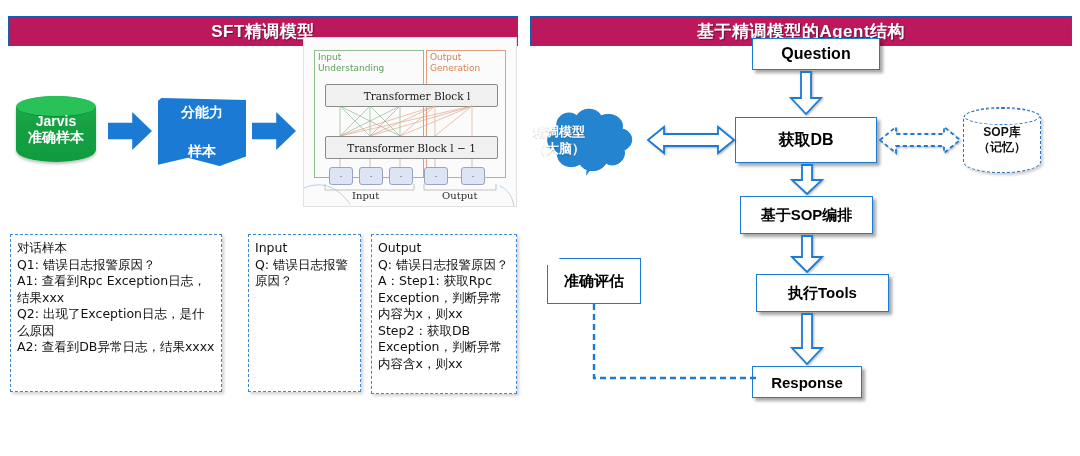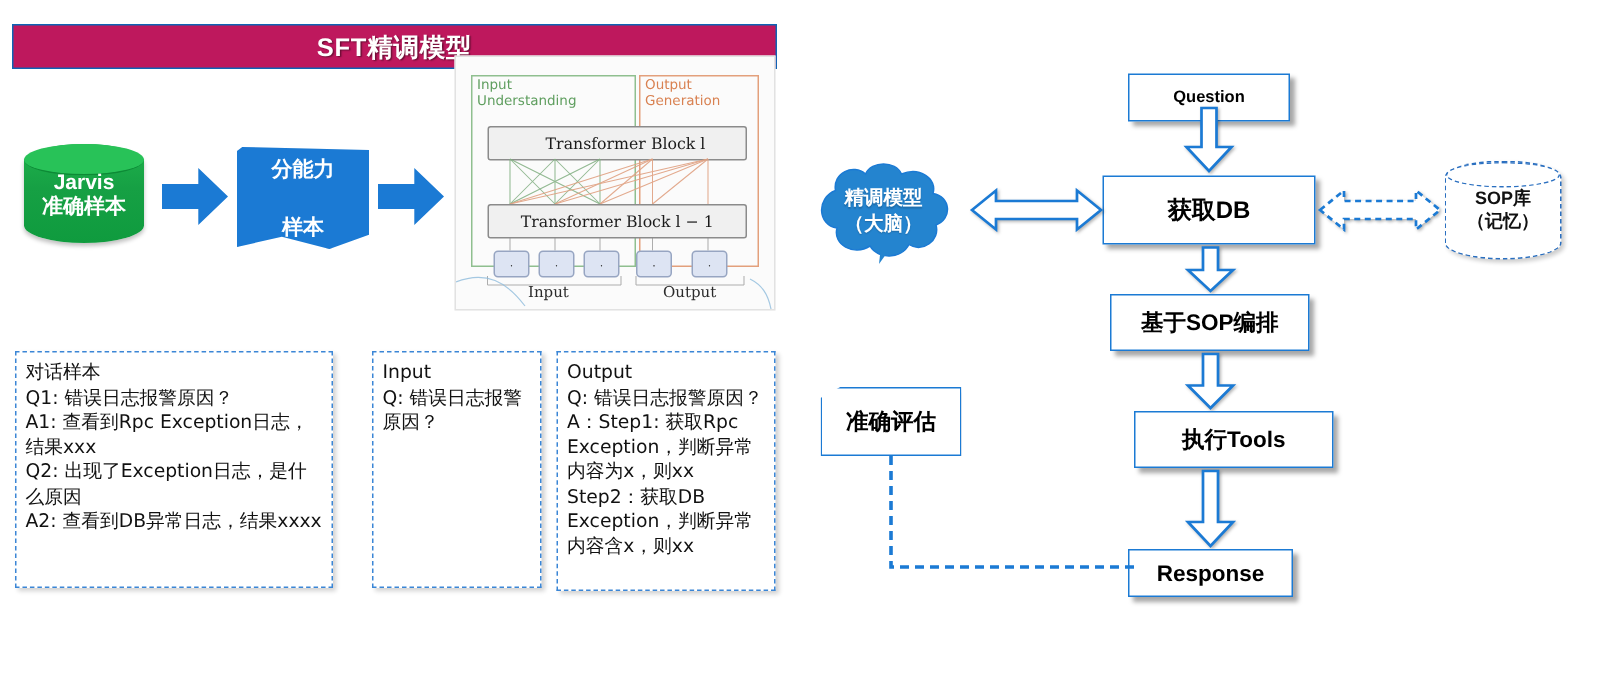--- a/index.html
+++ b/index.html
@@ -87,21 +87,21 @@
   #card-input{left:248px;top:234px;width:113px;height:158px;}
   #card-output{left:371px;top:234px;width:146px;height:160px;}
 
   
   .nbox{
     background:#ffffff;border:1.8px solid #1b7ad4;
     display:flex;align-items:center;justify-content:center;
     font-weight:bold;color:#000;
     box-shadow:3px 3px 3px rgba(0,0,0,.35);
   }
-  #box-question{left:752px;top:38px;width:108px;height:32px;font-size:11px;margin-top:11px;}
+  #box-question{left:752px;top:38px;width:128px;height:32px;font-size:16px;}
   #box-sop{left:735px;top:117px;width:142px;height:46px;font-size:16px;}
   #box-arrange{left:740px;top:196px;width:133px;height:38px;font-size:15px;}
   #box-tools{left:740px;top:274px;width:133px;height:38px;font-size:15px;margin-left:16px;}
   #box-response{left:752px;top:366px;width:110px;height:32px;font-size:15px;}
 
   
   #box-eval{
     left:547px;top:258px;width:94px;height:46px;
     background:#ffffff;border:1.8px solid #1b7ad4;
     display:flex;align-items:center;justify-content:center;
@@ -109,21 +109,21 @@
     clip-path:polygon(14% 0,100% 0,100% 100%,0 100%,0 16%);
     box-shadow:3px 3px 3px rgba(0,0,0,.3);
   }
 
   
   #cloud-brain{
     left:533px;top:105px;width:112px;height:72px;
   }
   #cloud-brain .cl-txt{
     position:absolute;inset:0;display:flex;flex-direction:column;
-    align-items:center;justify-content:center;
+    justify-content:center;
     color:#ffffff;font-weight:bold;font-size:13px;line-height:1.3;z-index:3;
     text-shadow:0 1px 1px rgba(0,0,0,.2);
   }
 
   
   #cyl-sop{
     left:963px;top:107px;width:78px;height:66px;
     background:#ffffff;border:1.6px dashed #2a6fc0;border-radius:50% / 17%;
     display:flex;flex-direction:column;align-items:center;justify-content:center;
     font-size:12px;font-weight:bold;color:#111;line-height:1.25;
@@ -144,20 +144,21 @@
   .dbl-arrow{filter:drop-shadow(1px 1.5px 1.2px rgba(0,0,0,.3));}
 
   svg{overflow:visible;}
 </style>
 </head>
 <body>
 
 <div class="stage">
 
   <div class="panel-header abs" id="hdr-left">SFT精调模型</div>
+  <div class="panel-header abs" id="hdr-right">基于精调模型的Agent结构</div>
 
   <div class="cyl abs" id="jarvis-cyl">
     <span class="l1">Jarvis</span>
     <span class="l2">准确样本</span>
   </div>
 
   <div class="arrow-r abs" id="arrow1"></div>
 
   <div class="wave-shape abs" id="sample-shape">
     <span>分能力</span>

